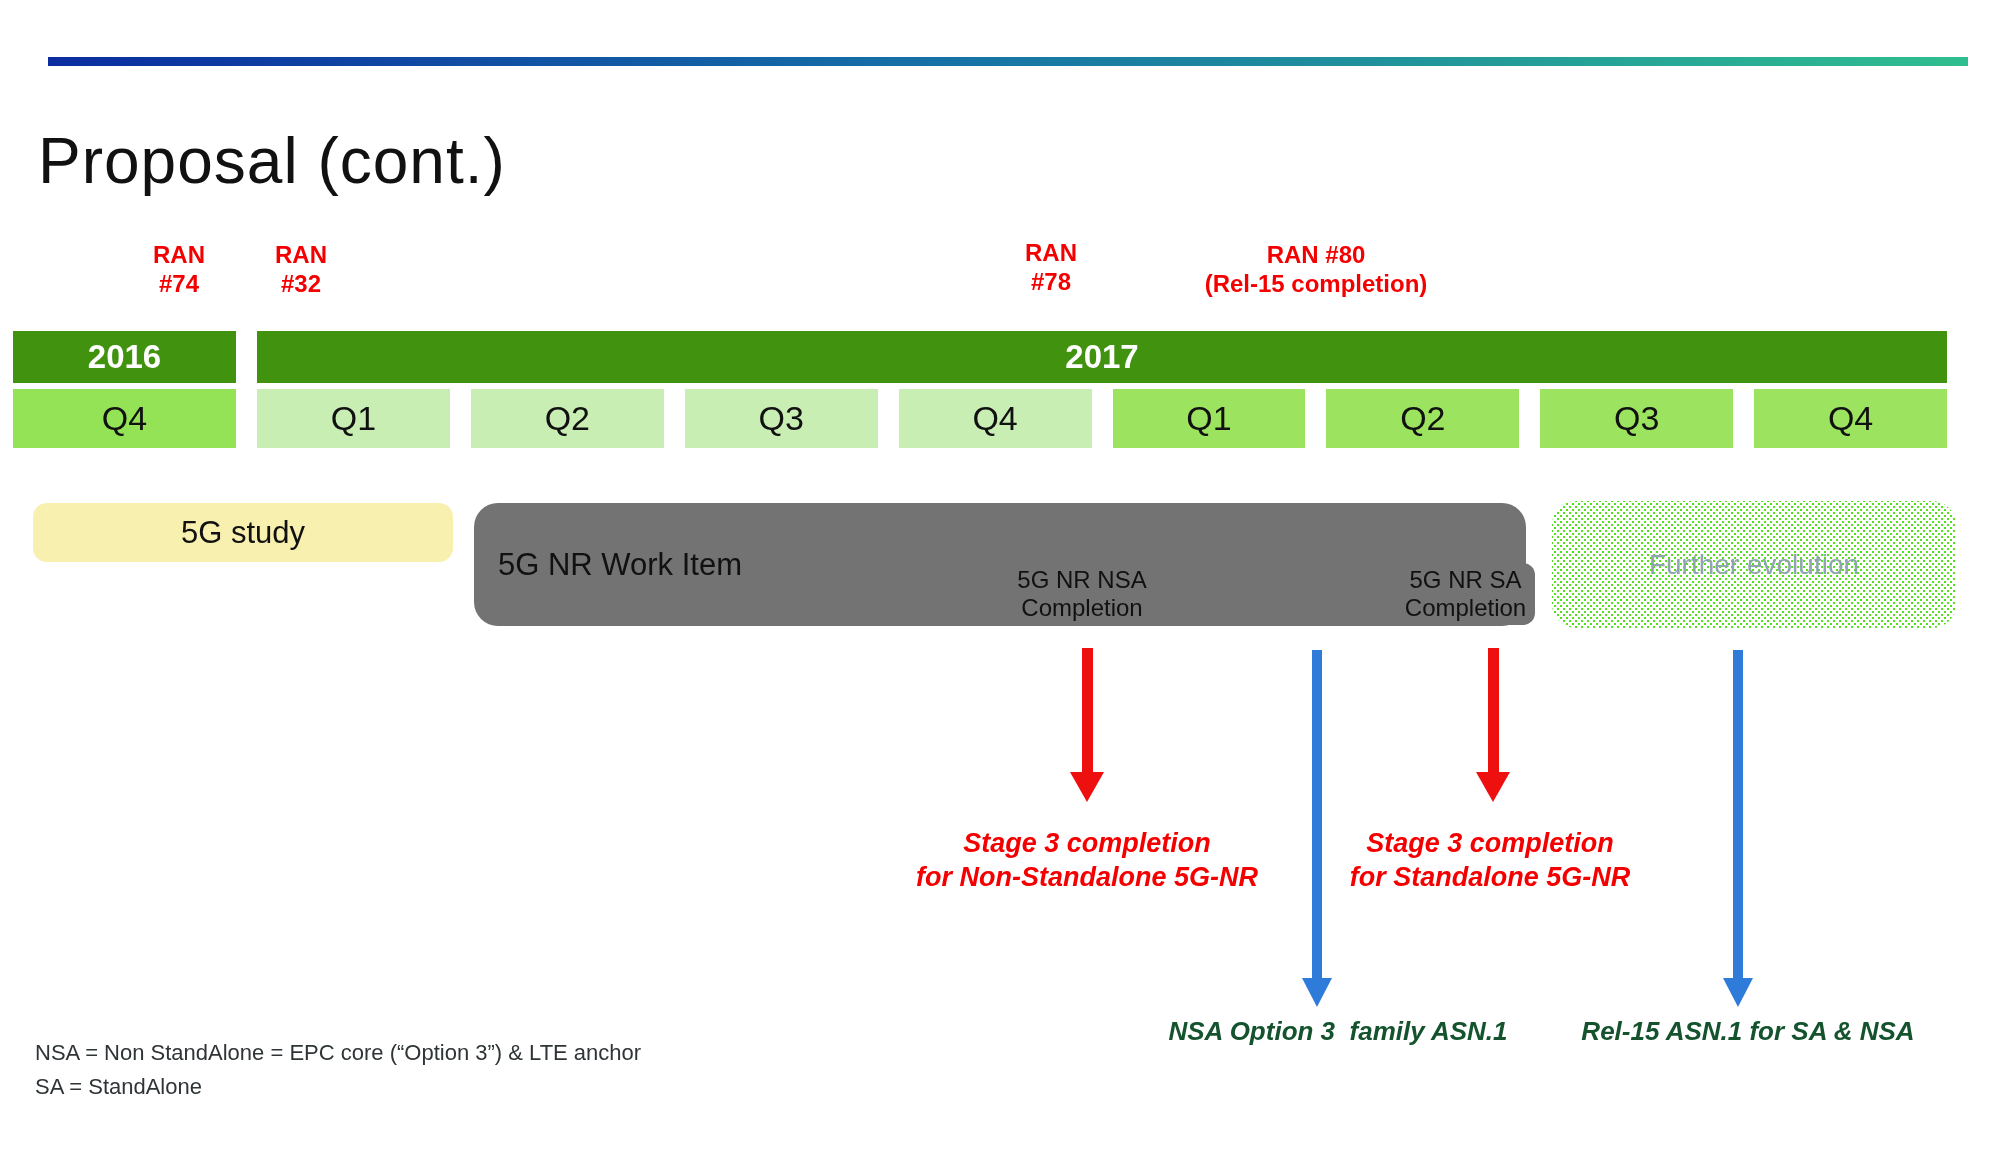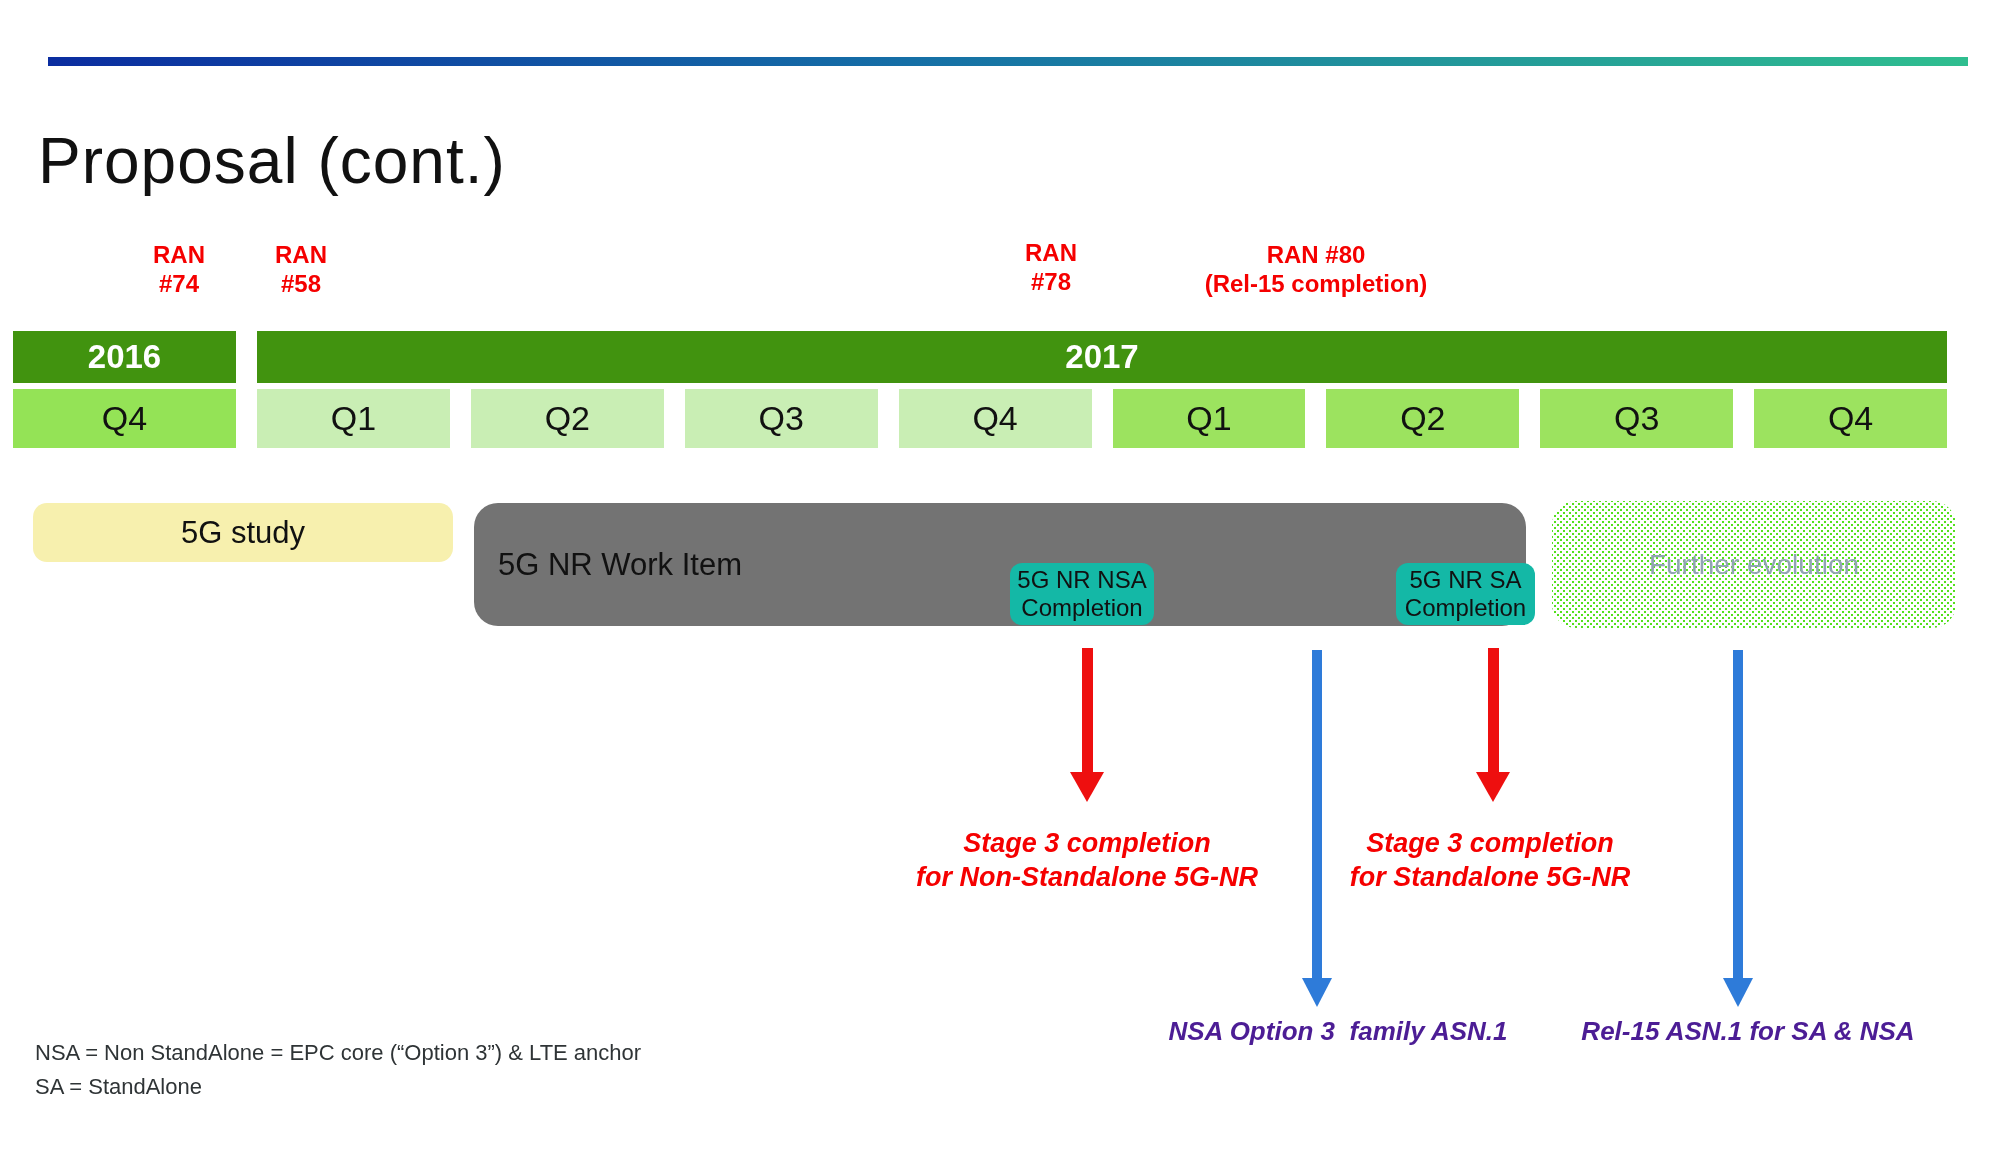--- a/index.html
+++ b/index.html
@@ -33,21 +33,21 @@
   .qcell.q2016{width:223px;flex:none;background:#94e356;}
   .qcell.y2017{background:#c9eeb4;}
   .qcell.y2018{background:#9ce35f;}
   
   #study-bar{position:absolute;left:33px;top:503px;width:420px;height:59px;border-radius:14px;
     background:#f7f0ae;display:flex;align-items:center;justify-content:center;
     font-size:31px;color:#111;z-index:1;}
   #workitem-bar{position:absolute;left:474px;top:503px;width:1052px;height:123px;border-radius:24px;
     background:#737373;display:flex;align-items:center;font-size:31px;color:#111;
     padding-left:24px;box-sizing:border-box;z-index:1;}
-  .completion-box{position:absolute;top:563px;height:62px;border-radius:12px;background:#14b8a6;
+  .completion-box{position:absolute;top:563px;height:62px;border-radius:12px;background:#737373;
     display:flex;flex-direction:column;align-items:center;justify-content:center;
     font-size:24px;line-height:28px;color:#111;z-index:2;text-align:center;}
   #nsa-box{left:1010px;width:144px;}
   #sa-box{left:1396px;width:139px;}
   #further-bar{position:absolute;left:1552px;top:501px;width:404px;height:127px;border-radius:24px;
     display:flex;align-items:center;justify-content:center;font-size:28px;color:#92a4b4;z-index:3;
     background-color:#ffffff;
     background-image:radial-gradient(#54e01c 1.3px, rgba(255,255,255,0) 1.5px),
                      radial-gradient(#54e01c 1.3px, rgba(255,255,255,0) 1.5px);
     background-size:6px 6px;background-position:0 0,3px 3px;}
@@ -63,21 +63,21 @@
     border-top:29px solid #2e7bd9;}
   #red-arrow-1{left:1070px;top:648px;}
   #red-arrow-2{left:1476px;top:648px;}
   #blue-arrow-1{left:1302px;top:650px;}
   #blue-arrow-2{left:1723px;top:650px;}
   
   .red-caption{position:absolute;transform:translateX(-50%);text-align:center;color:#f50000;
     font-weight:bold;font-style:italic;font-size:27px;line-height:34px;white-space:nowrap;}
   #red-caption-1{left:1087px;top:826px;}
   #red-caption-2{left:1490px;top:826px;}
-  .blue-caption{position:absolute;transform:translateX(-50%);text-align:left;color:#4c1d95;
+  .blue-caption{position:absolute;transform:translateX(-50%);text-align:left;color:#14532d;
     font-weight:bold;font-style:italic;font-size:26px;white-space:pre;}
   #blue-caption-1{left:1338px;top:1016px;}
   #blue-caption-2{left:1748px;top:1016px;}
   
   #footnote{position:absolute;left:35px;top:1036px;font-size:22px;
     line-height:34px;color:#2f3436;}
 </style>
 </head>
 <body>
 
@@ -86,21 +86,21 @@
   <div id="top-rule"></div>
 
   <div id="title">Proposal (cont.)</div>
 
   <div id="ms-ran74" class="milestone">
     <div>RAN</div>
     <div>#74</div>
   </div>
   <div id="ms-ran75" class="milestone">
     <div>RAN</div>
-    <div>#58</div>
+    <div>#32</div>
   </div>
   <div id="ms-ran78" class="milestone">
     <div>RAN</div>
     <div>#78</div>
   </div>
   <div id="ms-ran80" class="milestone">
     <div>RAN #80</div>
     <div>(Rel-15 completion)</div>
   </div>
 

